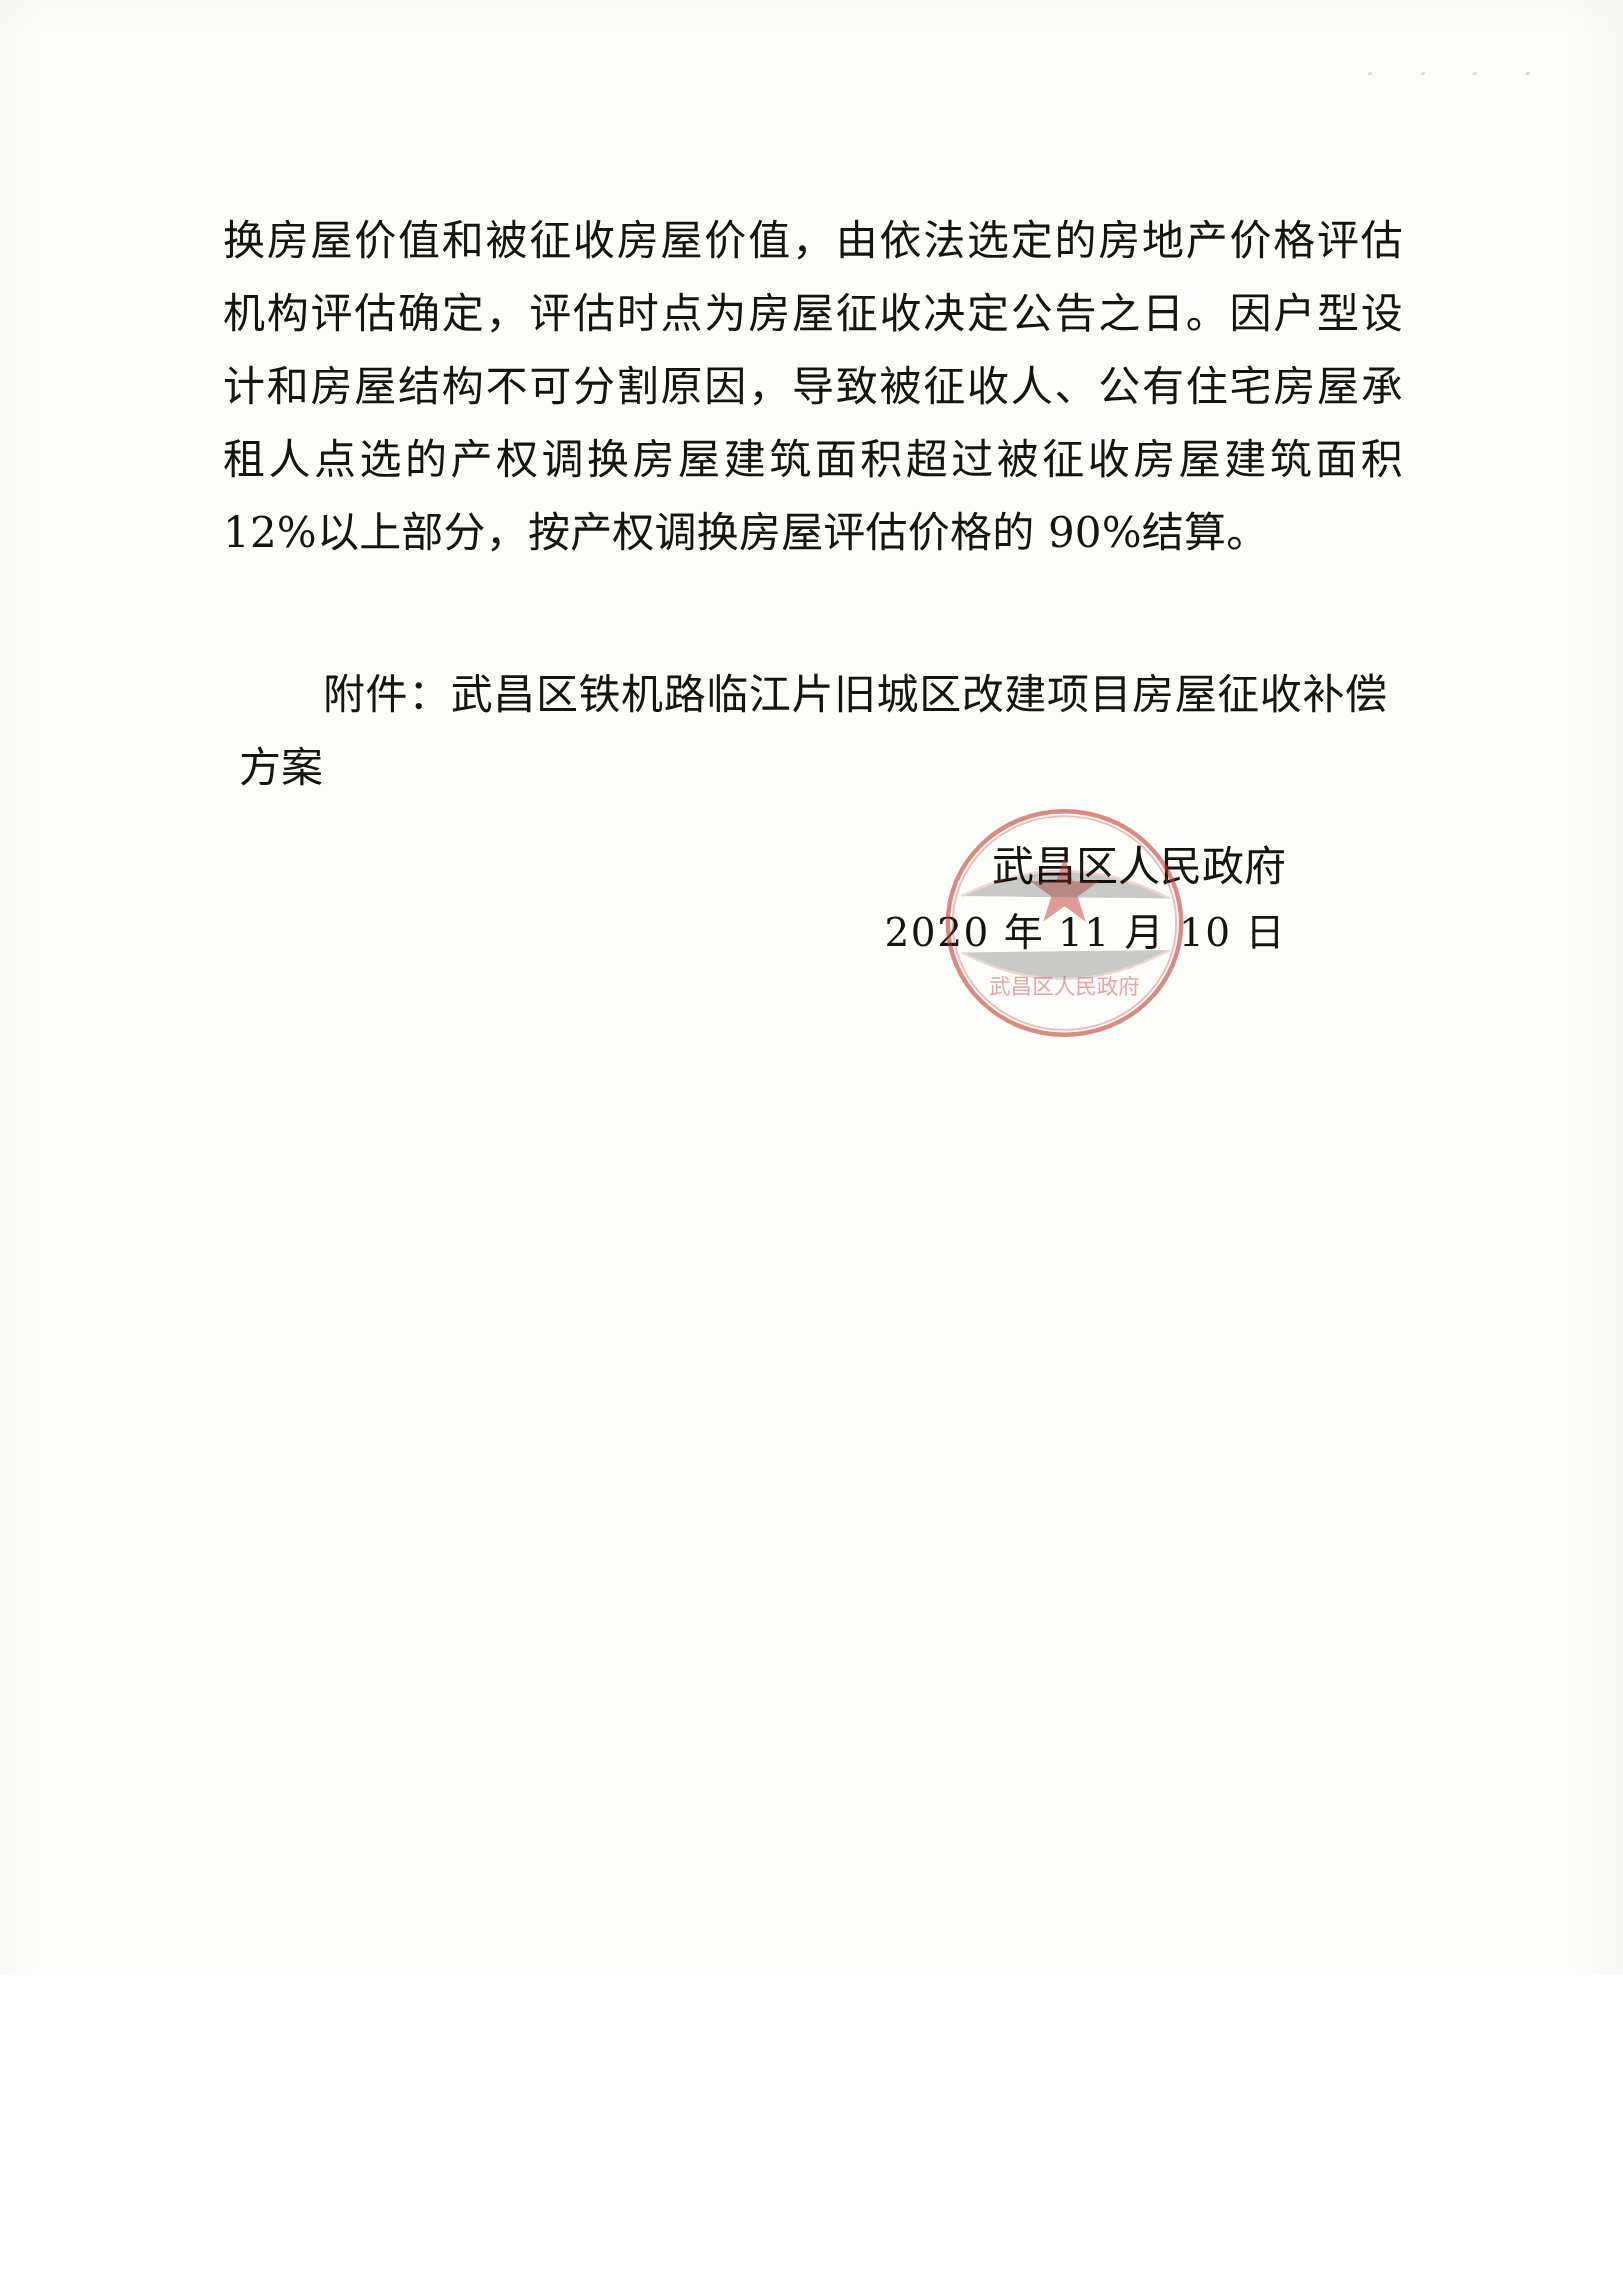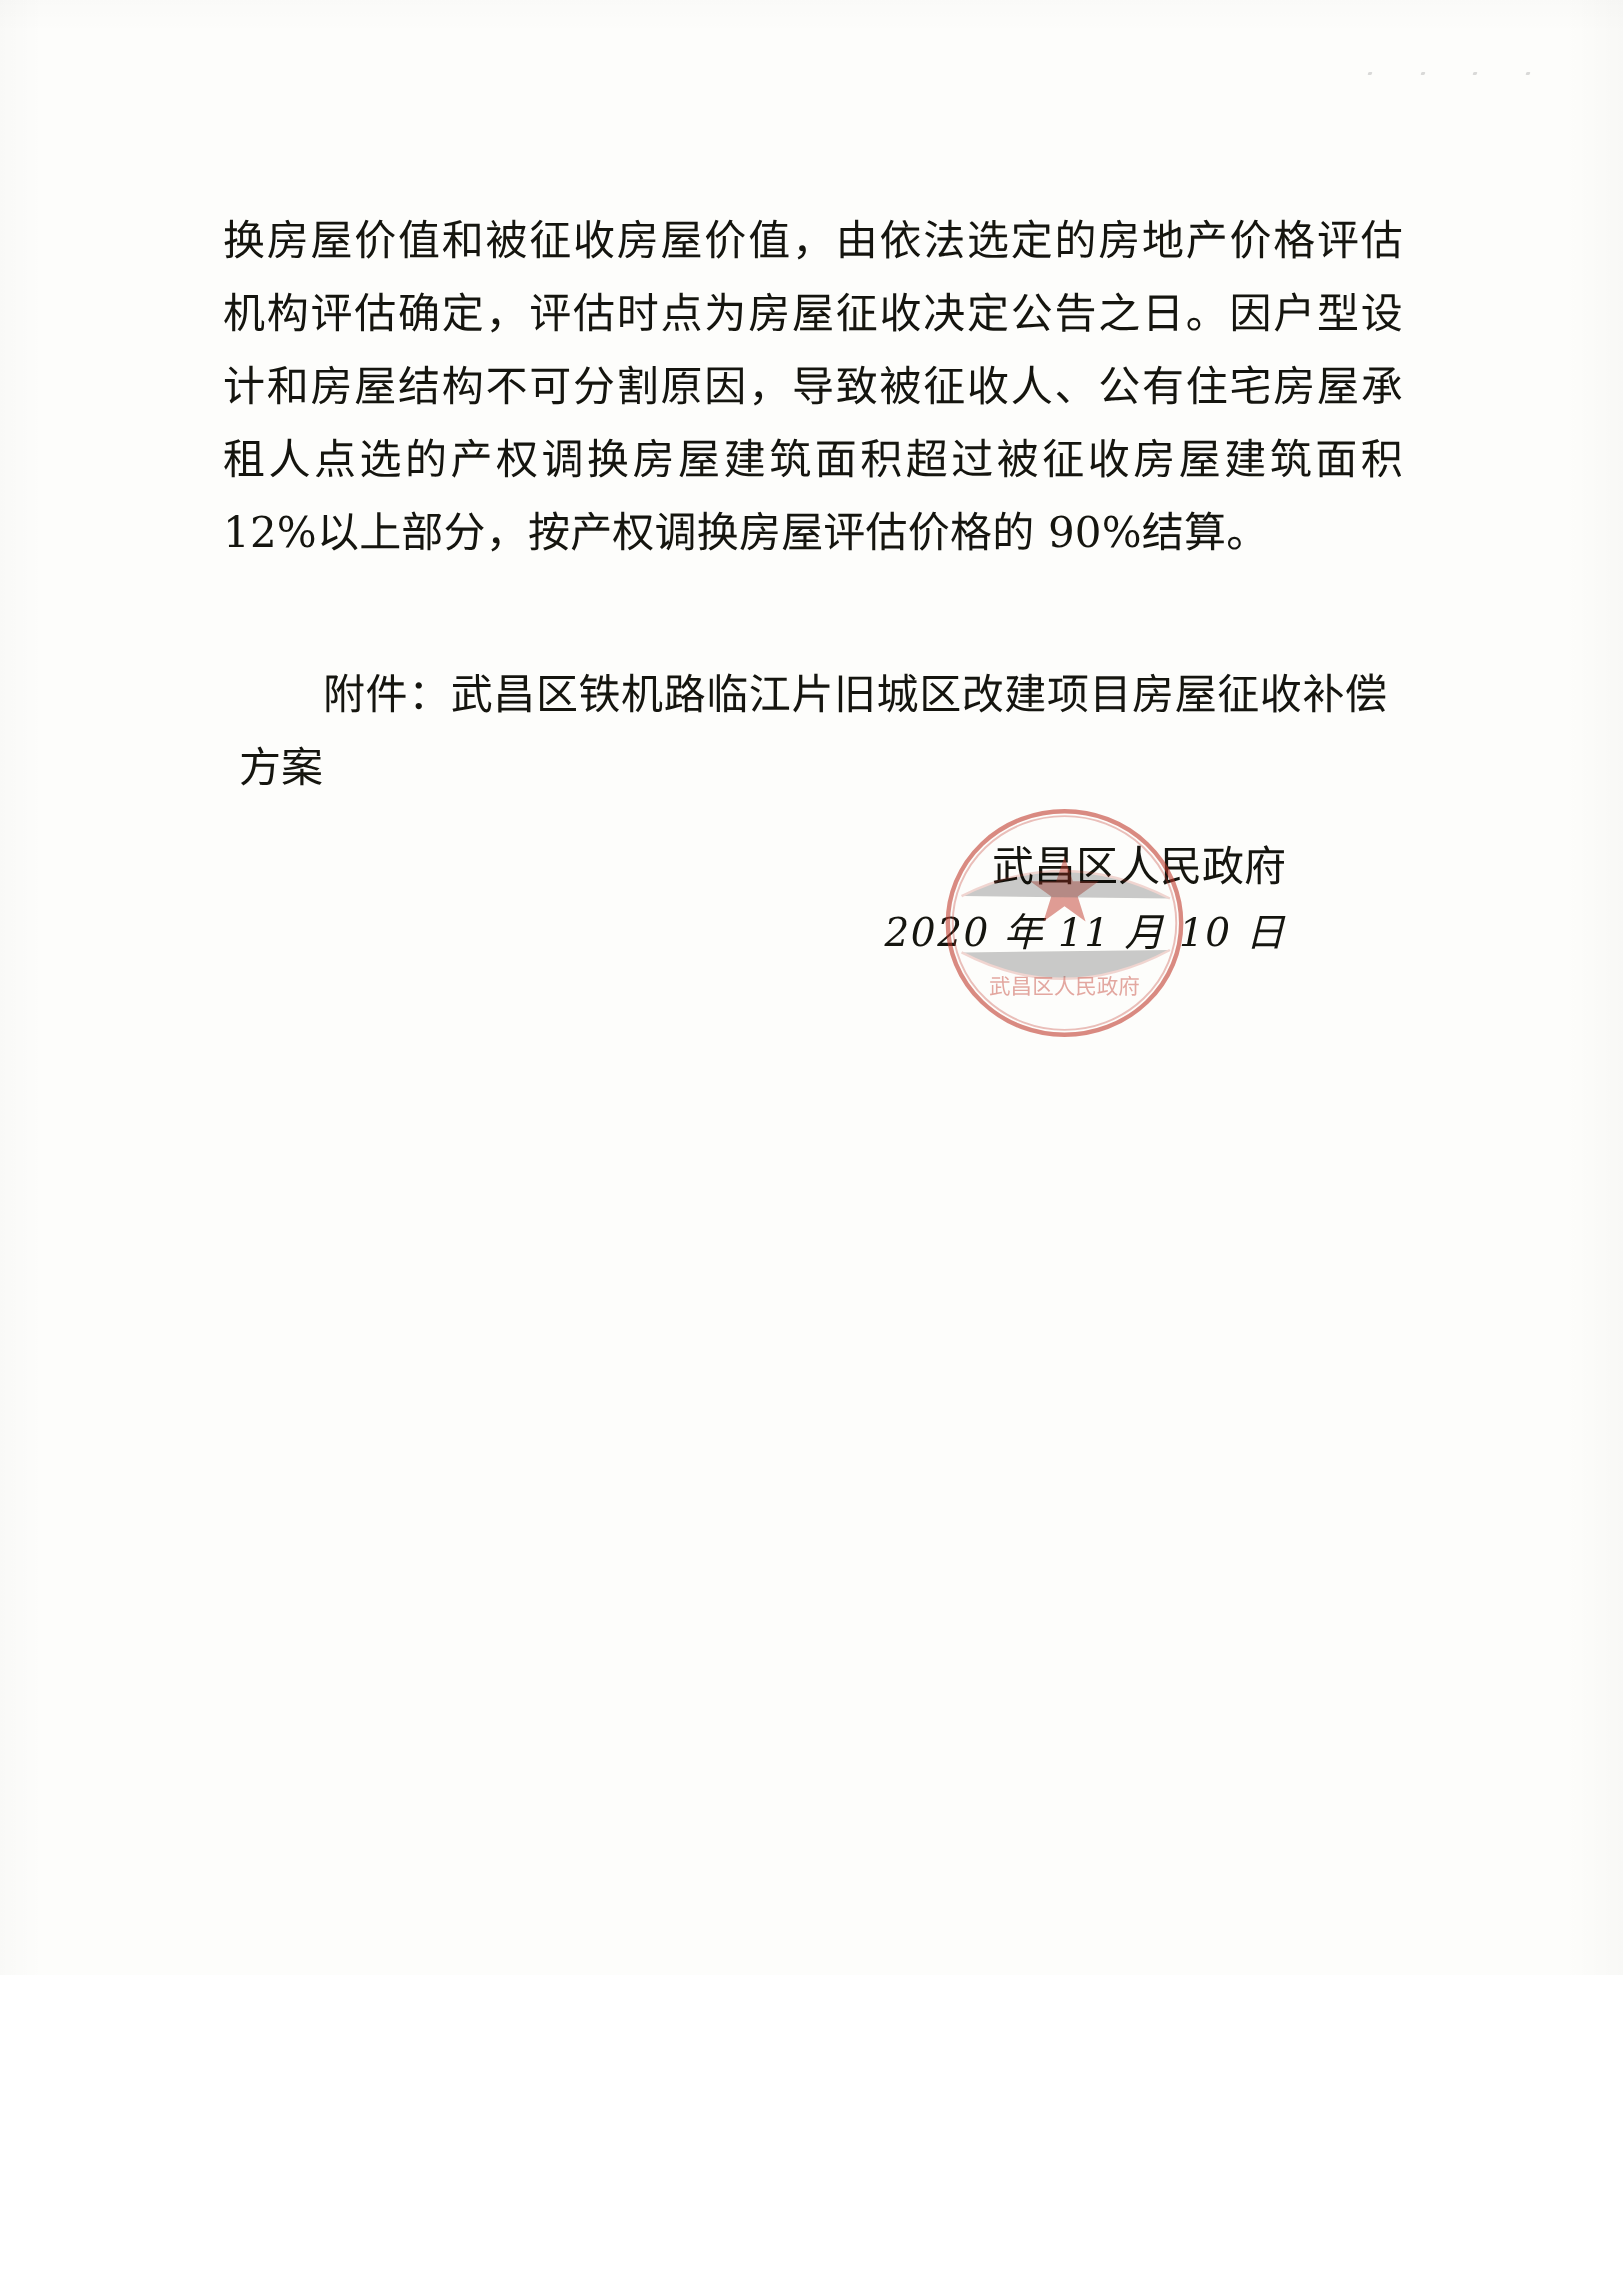--- a/index.html
+++ b/index.html
@@ -87,21 +87,20 @@
     line-height: 69px;
     color: #15150f;
     white-space: nowrap;
   }
   .sig-date {
     font-size: 39px;
     line-height: 64px;
     color: #15150f;
     letter-spacing: 1.5px;
     white-space: nowrap;
-    font-style: italic;
   }
 
   
   .seal {
     position: absolute;
     left: 888px;
     top: 798px;
     width: 353px;
     height: 250px;
     pointer-events: none;

